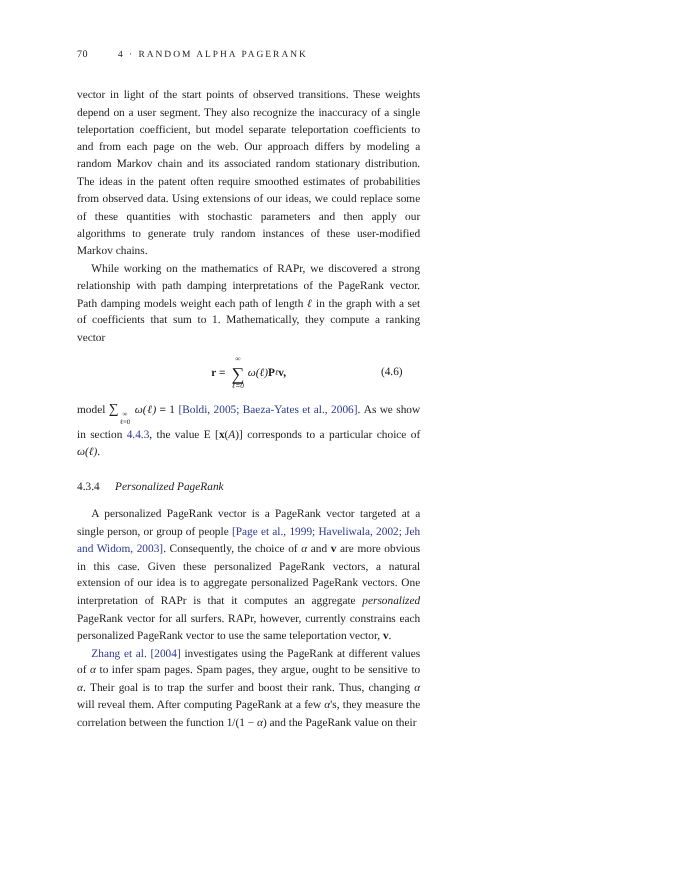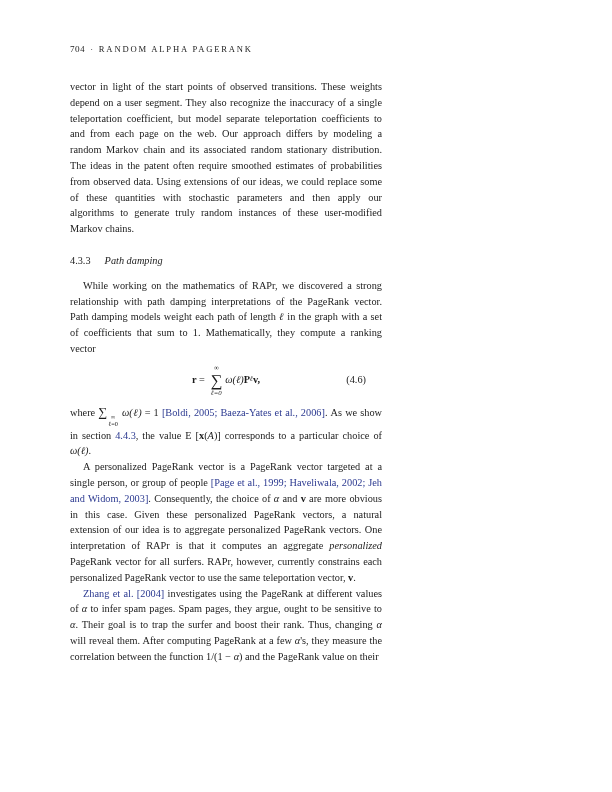--- a/index.html
+++ b/index.html
@@ -10,21 +10,21 @@
     font-family:"Liberation Serif", "DejaVu Serif", serif;
     color:#1b1b1b;
     overflow:hidden;
   }
   .running-header {
     position:absolute; left:70px; top:44px; width:312px;
     font-size:9.2px; color:#222; display:flex; align-items:flex-start;
   }
   .running-header .pagenum { letter-spacing:0.5px; }
   .running-header .chapter {
-    font-size:8.6px; letter-spacing:1.8px;
+    margin-left:27px; font-size:8.6px; letter-spacing:1.8px;
     text-transform:uppercase;
   }
   .content {
     position:absolute; left:70px; top:79px; width:312px;
     font-size:10.3px; line-height:15.8px; text-align:justify;
   }
   .para { margin:0; }
   .indent { text-indent:13px; }
   .section-head { margin:16px 0 9px 0; display:flex; text-align:left; }
   .sec-num { font-style:normal; }
@@ -58,37 +58,37 @@
 
   <div class="running-header">
     <span class="pagenum">70</span>
     <span class="chapter">4 · RANDOM ALPHA PAGERANK</span>
   </div>
 
   <div class="content">
 
     <p class="para"><span class="seg-p">vector in light of the start points of observed transitions.  These weights depend on a user segment.  They also recognize the inaccuracy of a single teleportation coefficient, but model separate teleportation coefficients to and from each page on the web.  Our approach differs by modeling a random Markov chain and its associated random stationary distribution. The ideas in the patent often require smoothed estimates of probabilities from observed data. Using extensions of our ideas, we could replace some of these quantities with stochastic parameters and then apply our algorithms to generate truly random instances of these user-modified Markov chains.</span></p>
 
-    <div class="section-head">
-      <span class="sec-num">4.3.3</span>
-      <span class="sec-title">Path damping</span>
-    </div>
 
     <p class="para indent"><span class="seg-p">While working on the mathematics of RAPr, we discovered a strong relationship with path damping interpretations of the PageRank vector.  Path damping models weight each path of length </span><span class="seg-i">ℓ</span><span class="seg-p"> in the graph with a set of coefficients that sum to 1. Mathematically, they compute a ranking vector</span></p>
 
     <div class="equation">
       <span class="eq-math"><b>r</b><span> = </span><span class="bigsum"><span class="lim">∞</span><span class="sigma">∑</span><span class="lim lim-i">ℓ=0</span></span><i>ω(ℓ)</i><b>P</b><span class="eq-sup">ℓ</span><b>v,</b></span>
       <span class="eq-number">(4.6)</span>
     </div>
 
-    <p class="para"><span class="seg-p">where </span><span class="seg-sigma">∑</span><span class="seg-stack">
+    <p class="para"><span class="seg-p">model </span><span class="seg-sigma">∑</span><span class="seg-stack">
           <span class="stack-row">∞</span>
           <span class="stack-row">ℓ=0</span>
         </span><span class="seg-p"> </span><span class="seg-i">ω(ℓ)</span><span class="seg-p"> = 1 </span><span class="seg-link">[Boldi, 2005; Baeza-Yates et al., 2006]</span><span class="seg-p">. As we show in section </span><span class="seg-link">4.4.3</span><span class="seg-p">, the value E [</span><span class="seg-b">x</span><span class="seg-p">(</span><span class="seg-i">A</span><span class="seg-p">)] corresponds to a particular choice of </span><span class="seg-i">ω(ℓ)</span><span class="seg-p">.</span></p>
 
+    <div class="section-head">
+      <span class="sec-num">4.3.4</span>
+      <span class="sec-title">Personalized PageRank</span>
+    </div>
 
     <p class="para indent"><span class="seg-p">A personalized PageRank vector is a PageRank vector targeted at a single person, or group of people </span><span class="seg-link">[Page et al., 1999; Haveliwala, 2002; Jeh and Widom, 2003]</span><span class="seg-p">.  Consequently, the choice of </span><span class="seg-i">α</span><span class="seg-p"> and </span><span class="seg-b">v</span><span class="seg-p"> are more obvious in this case. Given these personalized PageRank vectors, a natural extension of our idea is to aggregate personalized PageRank vectors.  One interpretation of RAPr is that it computes an aggregate </span><span class="seg-i">personalized</span><span class="seg-p"> PageRank vector for all surfers. RAPr, however, currently constrains each personalized PageRank vector to use the same teleportation vector, </span><span class="seg-b">v</span><span class="seg-p">.</span></p>
 
 
     <p class="para indent"><span class="seg-link">Zhang et al. [2004]</span><span class="seg-p"> investigates using the PageRank at different values of </span><span class="seg-i">α</span><span class="seg-p"> to infer spam pages.  Spam pages, they argue, ought to be sensitive to </span><span class="seg-i">α</span><span class="seg-p">.  Their goal is to trap the surfer and boost their rank.  Thus, changing </span><span class="seg-i">α</span><span class="seg-p"> will reveal them.  After computing PageRank at a few </span><span class="seg-i">α</span><span class="seg-p">'s, they measure the correlation between the function 1/(1 − </span><span class="seg-i">α</span><span class="seg-p">) and the PageRank value on their</span></p>
 
   </div>
 </div>
 
 </body></html>

